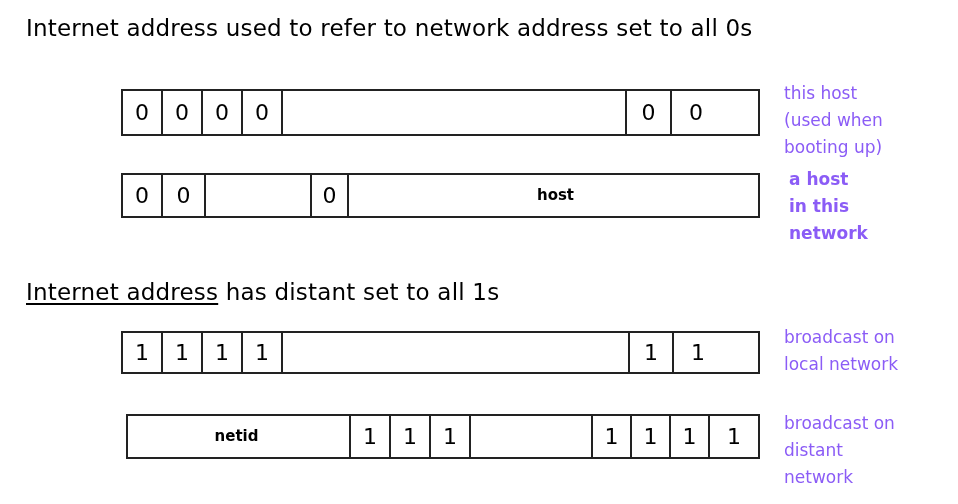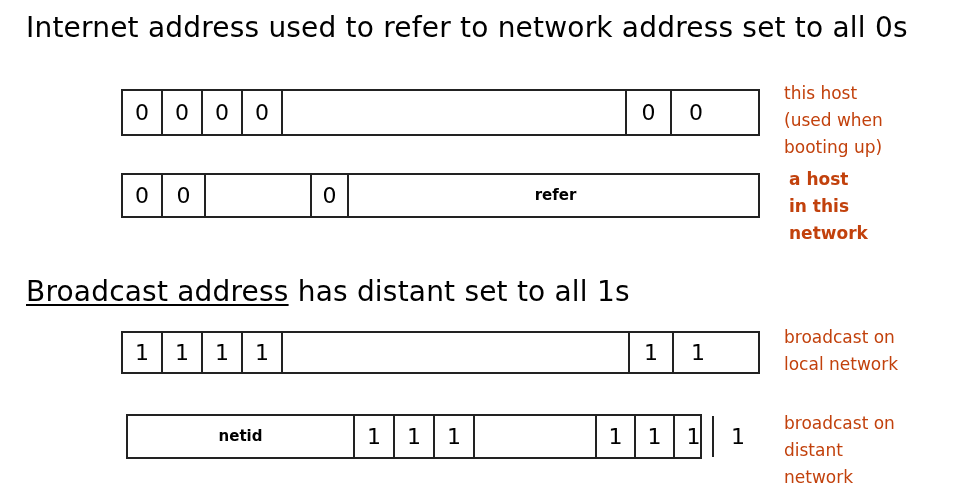--- a/index.html
+++ b/index.html
@@ -20,21 +20,21 @@
     position: absolute;
     left: 0; top: 0;
     width: 958px;
     height: 504px;
   }
 
   
   .heading {
     position: absolute;
     font-family: "DejaVu Sans", sans-serif;
-    font-size: 28px;
+    font-size: 23px;
     line-height: 30px;
     letter-spacing: 0.2px;
     white-space: nowrap;
     color: #000000;
   }
   #heading-zero  { left: 26px;  top: 13px; }
   #heading-bcast { left: 26px;  top: 277px; }
 
   .heading .underlined {
     text-decoration: underline;
@@ -65,29 +65,29 @@
   .cell.label {
     font-weight: bold;
     font-size: 15px;
   }
   .cell.blank { }
 
   
   #row-this-host   { left: 121px; top: 89px;  width: 639px; height: 47px; }
   #row-a-host      { left: 121px; top: 173px; width: 639px; height: 45px; }
   #row-bcast-local { left: 121px; top: 331px; width: 639px; height: 43px; }
-  #row-bcast-dist  { left: 126px; top: 414px; width: 576px; height: 45px; }
+  #row-bcast-dist  { left: 126px; top: 414px; width: 634px; height: 45px; justify-content: flex-end; }
 
   
   .annotation {
     position: absolute;
     font-family: "DejaVu Sans", sans-serif;
     font-size: 17px;
     line-height: 27px;
-    color: #c2410c;
+    color: #8b5cf6;
     white-space: pre;
   }
   #note-this-host  { left: 784px; top: 80px; }
   #note-a-host     { left: 789px; top: 166px; font-weight: bold; }
   #note-bcast-loc  { left: 784px; top: 324px; }
   #note-bcast-dist { left: 784px; top: 410px; }
 </style>
 </head>
 <body>
 
@@ -103,24 +103,24 @@
       <div class="cell blank" style="width: 344px; flex: 0 0 344px;"></div>
       <div class="cell" style="width: 45px; flex: 0 0 45px;">0</div>
       <div class="cell" style="width: 48px; flex: 0 0 48px;">0</div>
     </div>
 
   <div class="addr-row" id="row-a-host">
       <div class="cell" style="width: 40px; flex: 0 0 40px;">0</div>
       <div class="cell" style="width: 43px; flex: 0 0 43px;">0</div>
       <div class="cell blank" style="width: 106px; flex: 0 0 106px;"></div>
       <div class="cell" style="width: 37px; flex: 0 0 37px;">0</div>
-      <div class="cell label" style="width: 413px; flex: 0 0 413px;">refer</div>
+      <div class="cell label" style="width: 413px; flex: 0 0 413px;">host</div>
     </div>
 
-  <div class="heading" id="heading-bcast"><span class="underlined">Broadcast address</span><span> has distant set to all 1s</span></div>
+  <div class="heading" id="heading-bcast"><span class="underlined">Internet address</span><span> has distant set to all 1s</span></div>
 
   <div class="addr-row" id="row-bcast-local">
       <div class="cell" style="width: 40px; flex: 0 0 40px;">1</div>
       <div class="cell" style="width: 40px; flex: 0 0 40px;">1</div>
       <div class="cell" style="width: 40px; flex: 0 0 40px;">1</div>
       <div class="cell" style="width: 40px; flex: 0 0 40px;">1</div>
       <div class="cell blank" style="width: 347px; flex: 0 0 347px;"></div>
       <div class="cell" style="width: 44px; flex: 0 0 44px;">1</div>
       <div class="cell" style="width: 48px; flex: 0 0 48px;">1</div>
     </div>

